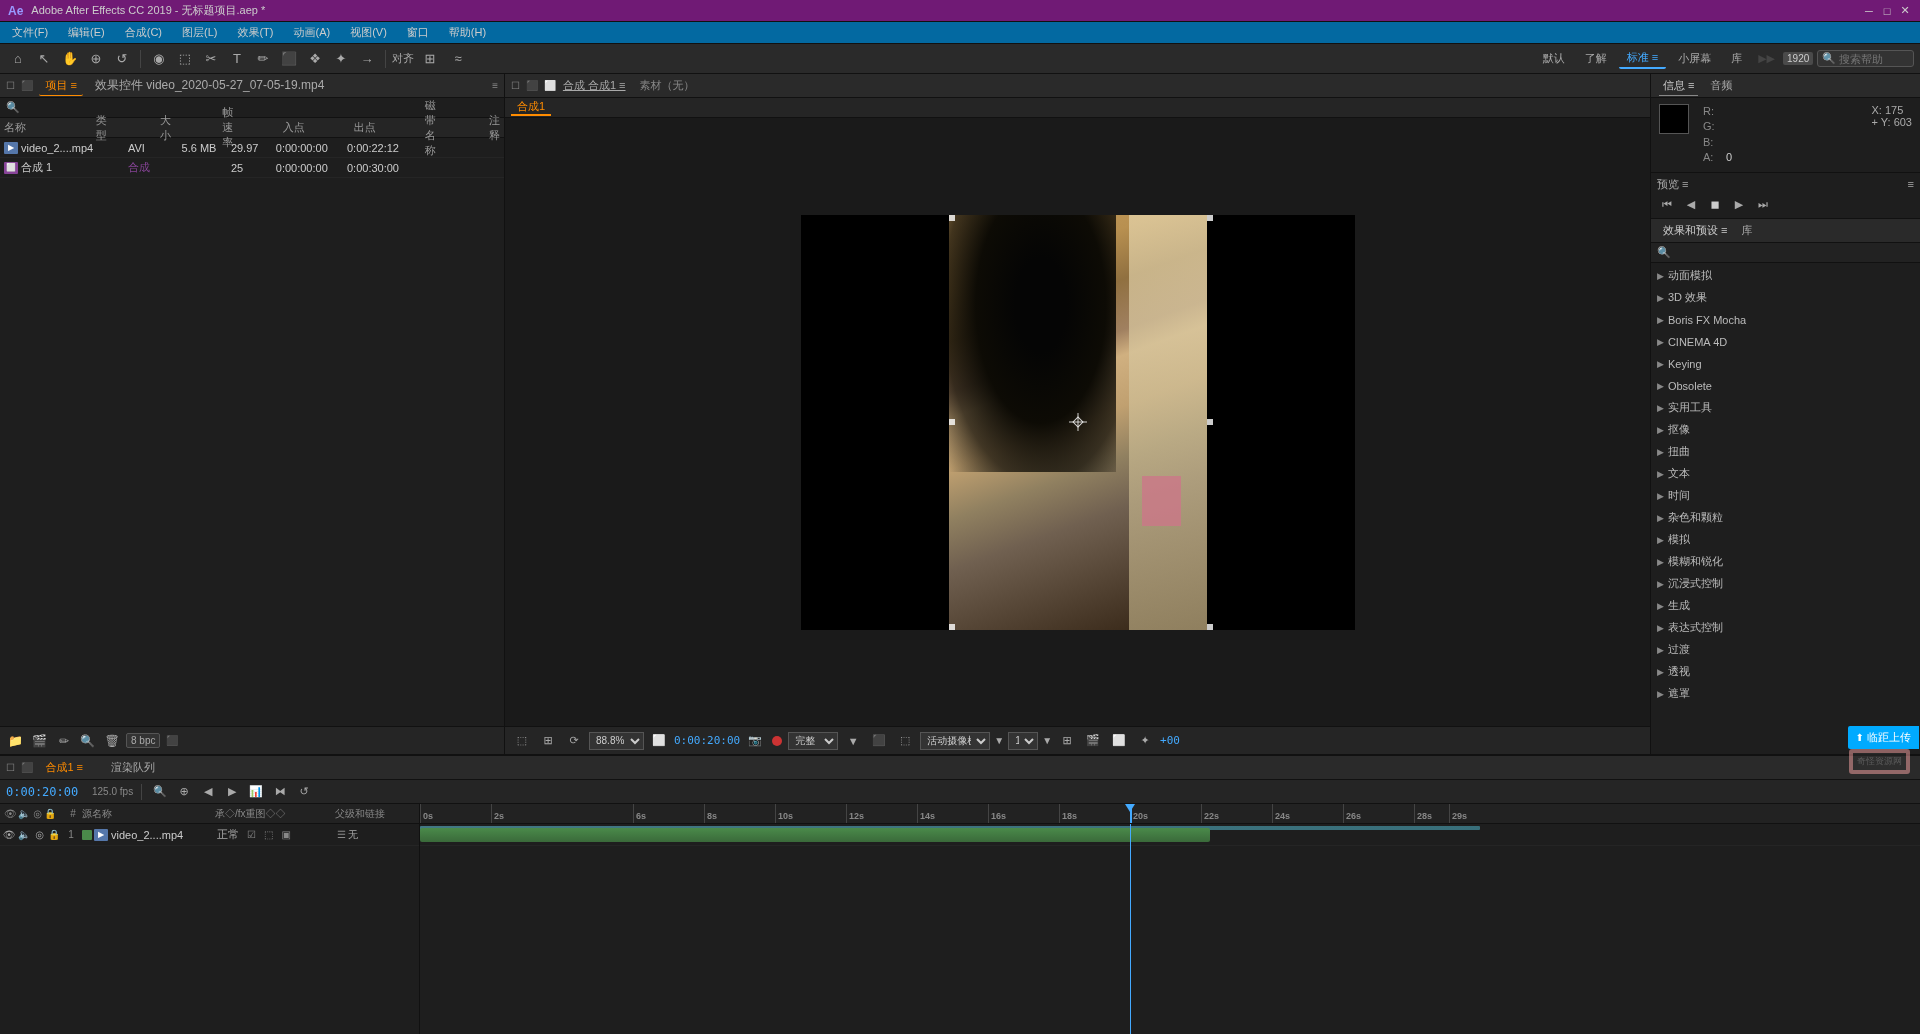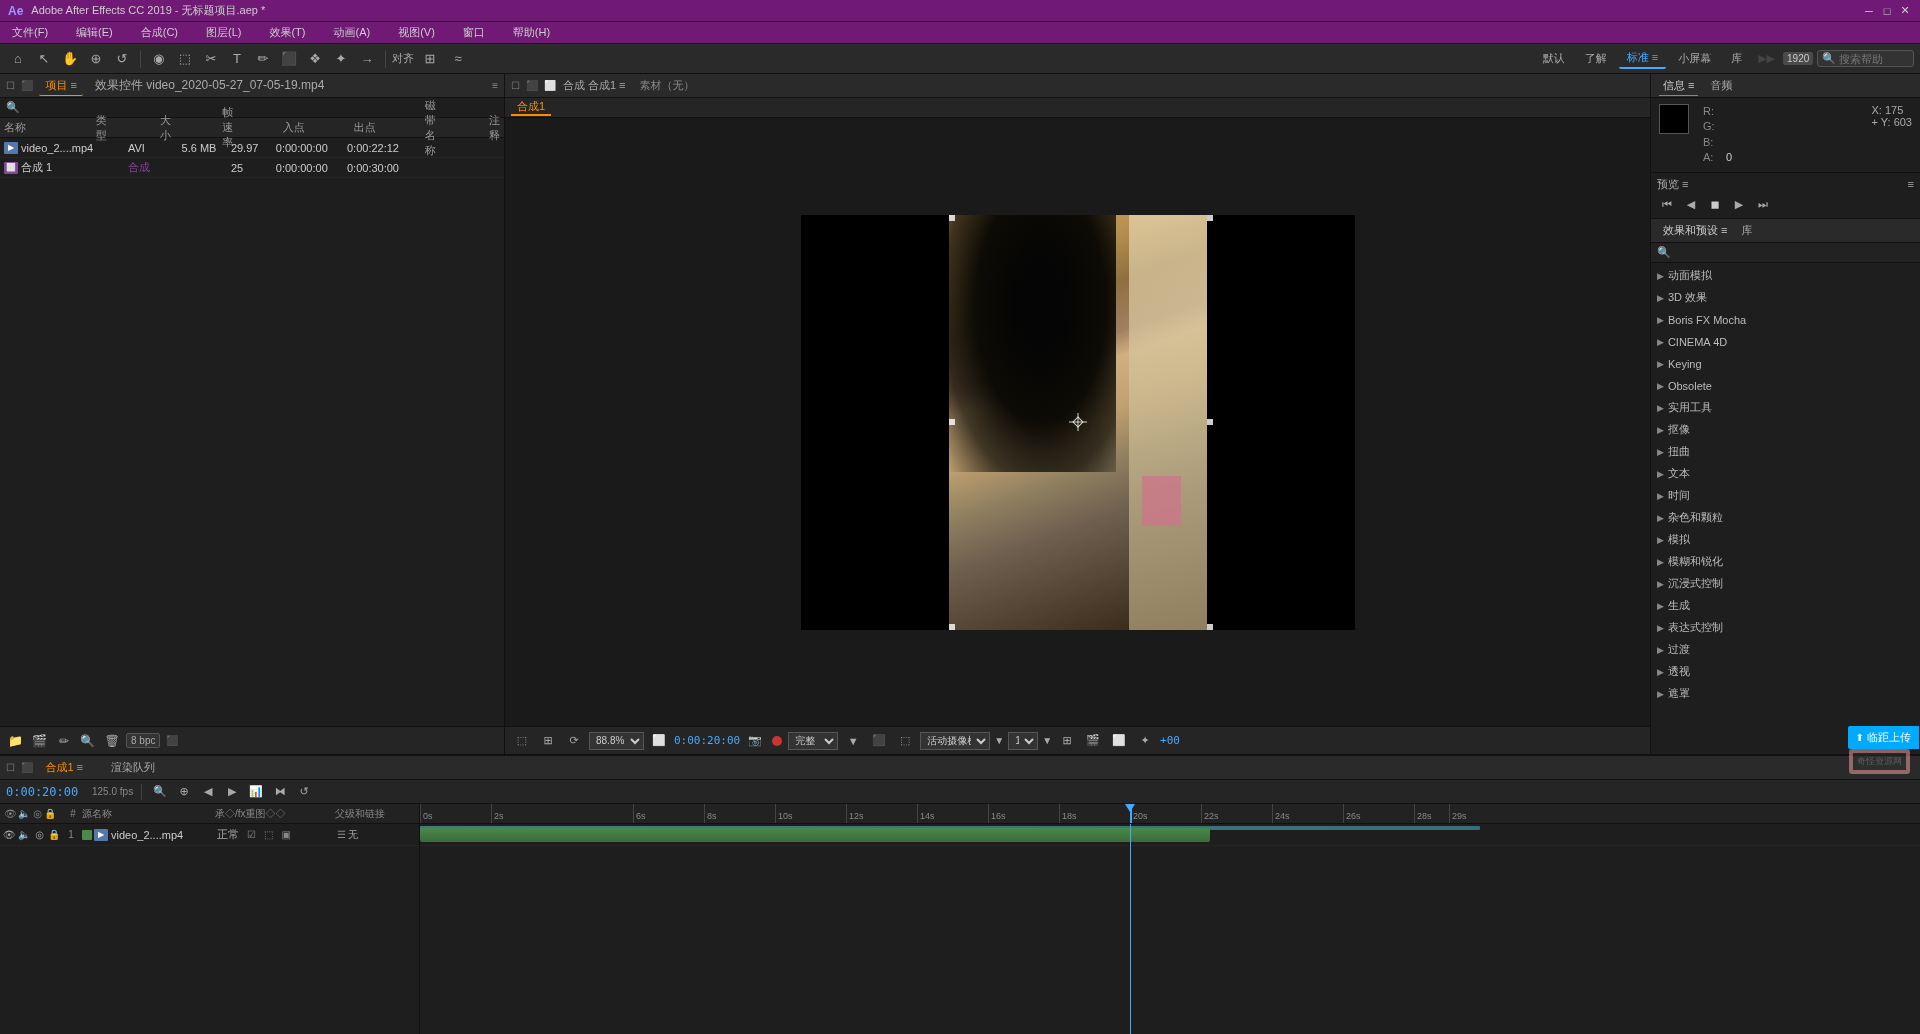--- a/index.html
+++ b/index.html
@@ -32,26 +32,26 @@
       font-size: 11px;
       display: flex;
       align-items: center;
       justify-content: center;
       margin-left: 4px;
     }
 
     
     #menu-bar {
       height: 22px;
-      background: #701a75;
+      background: #0369a1;
       display: flex;
       align-items: center;
       padding: 0 4px;
       border-bottom: 1px solid #111;
-      gap: 12px;
+      gap: 4px;
     }
     .menu-item {
       padding: 2px 8px;
       cursor: pointer;
       font-size: 11px;
       color: #ccc;
       border-radius: 2px;
     }
 
     
@@ -635,20 +635,21 @@
       display: flex;
       align-items: center;
       gap: 2px;
     }
 
     #timeline-right {
       flex: 1;
       display: flex;
       flex-direction: column;
       overflow: hidden;
+      font-weight: bold;
     }
 
     #time-ruler {
       height: 20px;
       background: #222;
       position: relative;
       border-bottom: 1px solid #111;
       overflow: hidden;
     }
     .ruler-tick {
@@ -871,21 +872,21 @@
       <span style="color:#888;font-size:10px;margin-left:2px;">⬛</span>
     </div>
   </div>
 
   <div id="center-panel">
 
     <div id="viewer-header">
       <span style="color:#888;font-size:10px;">☐</span>
       <span style="color:#888;font-size:10px;">⬛</span>
       <span style="color:#888;font-size:10px;">⬜</span>
-      <span style="color:#aaa;font-size:11px;cursor:pointer;">合成 合成1 ≡</span>
+      <span style="color:#aaa;font-size:11px;cursor:pointer;text-decoration:underline;">合成 合成1 ≡</span>
       <span style="color:#888;font-size:11px;margin-left:8px;">素材（无）</span>
     </div>
     <div style="height:20px;background:#252525;border-bottom:1px solid #111;display:flex;align-items:center;padding:0 6px;">
       <span style="color:#ff8c00;font-size:11px;cursor:pointer;padding:0 6px;border-bottom:2px solid #ff8c00;" class="viewer-tab">合成1</span>
     </div>
 
     <div id="viewer-content">
 
       <div style="position:relative;width:554px;height:415px;">
 

